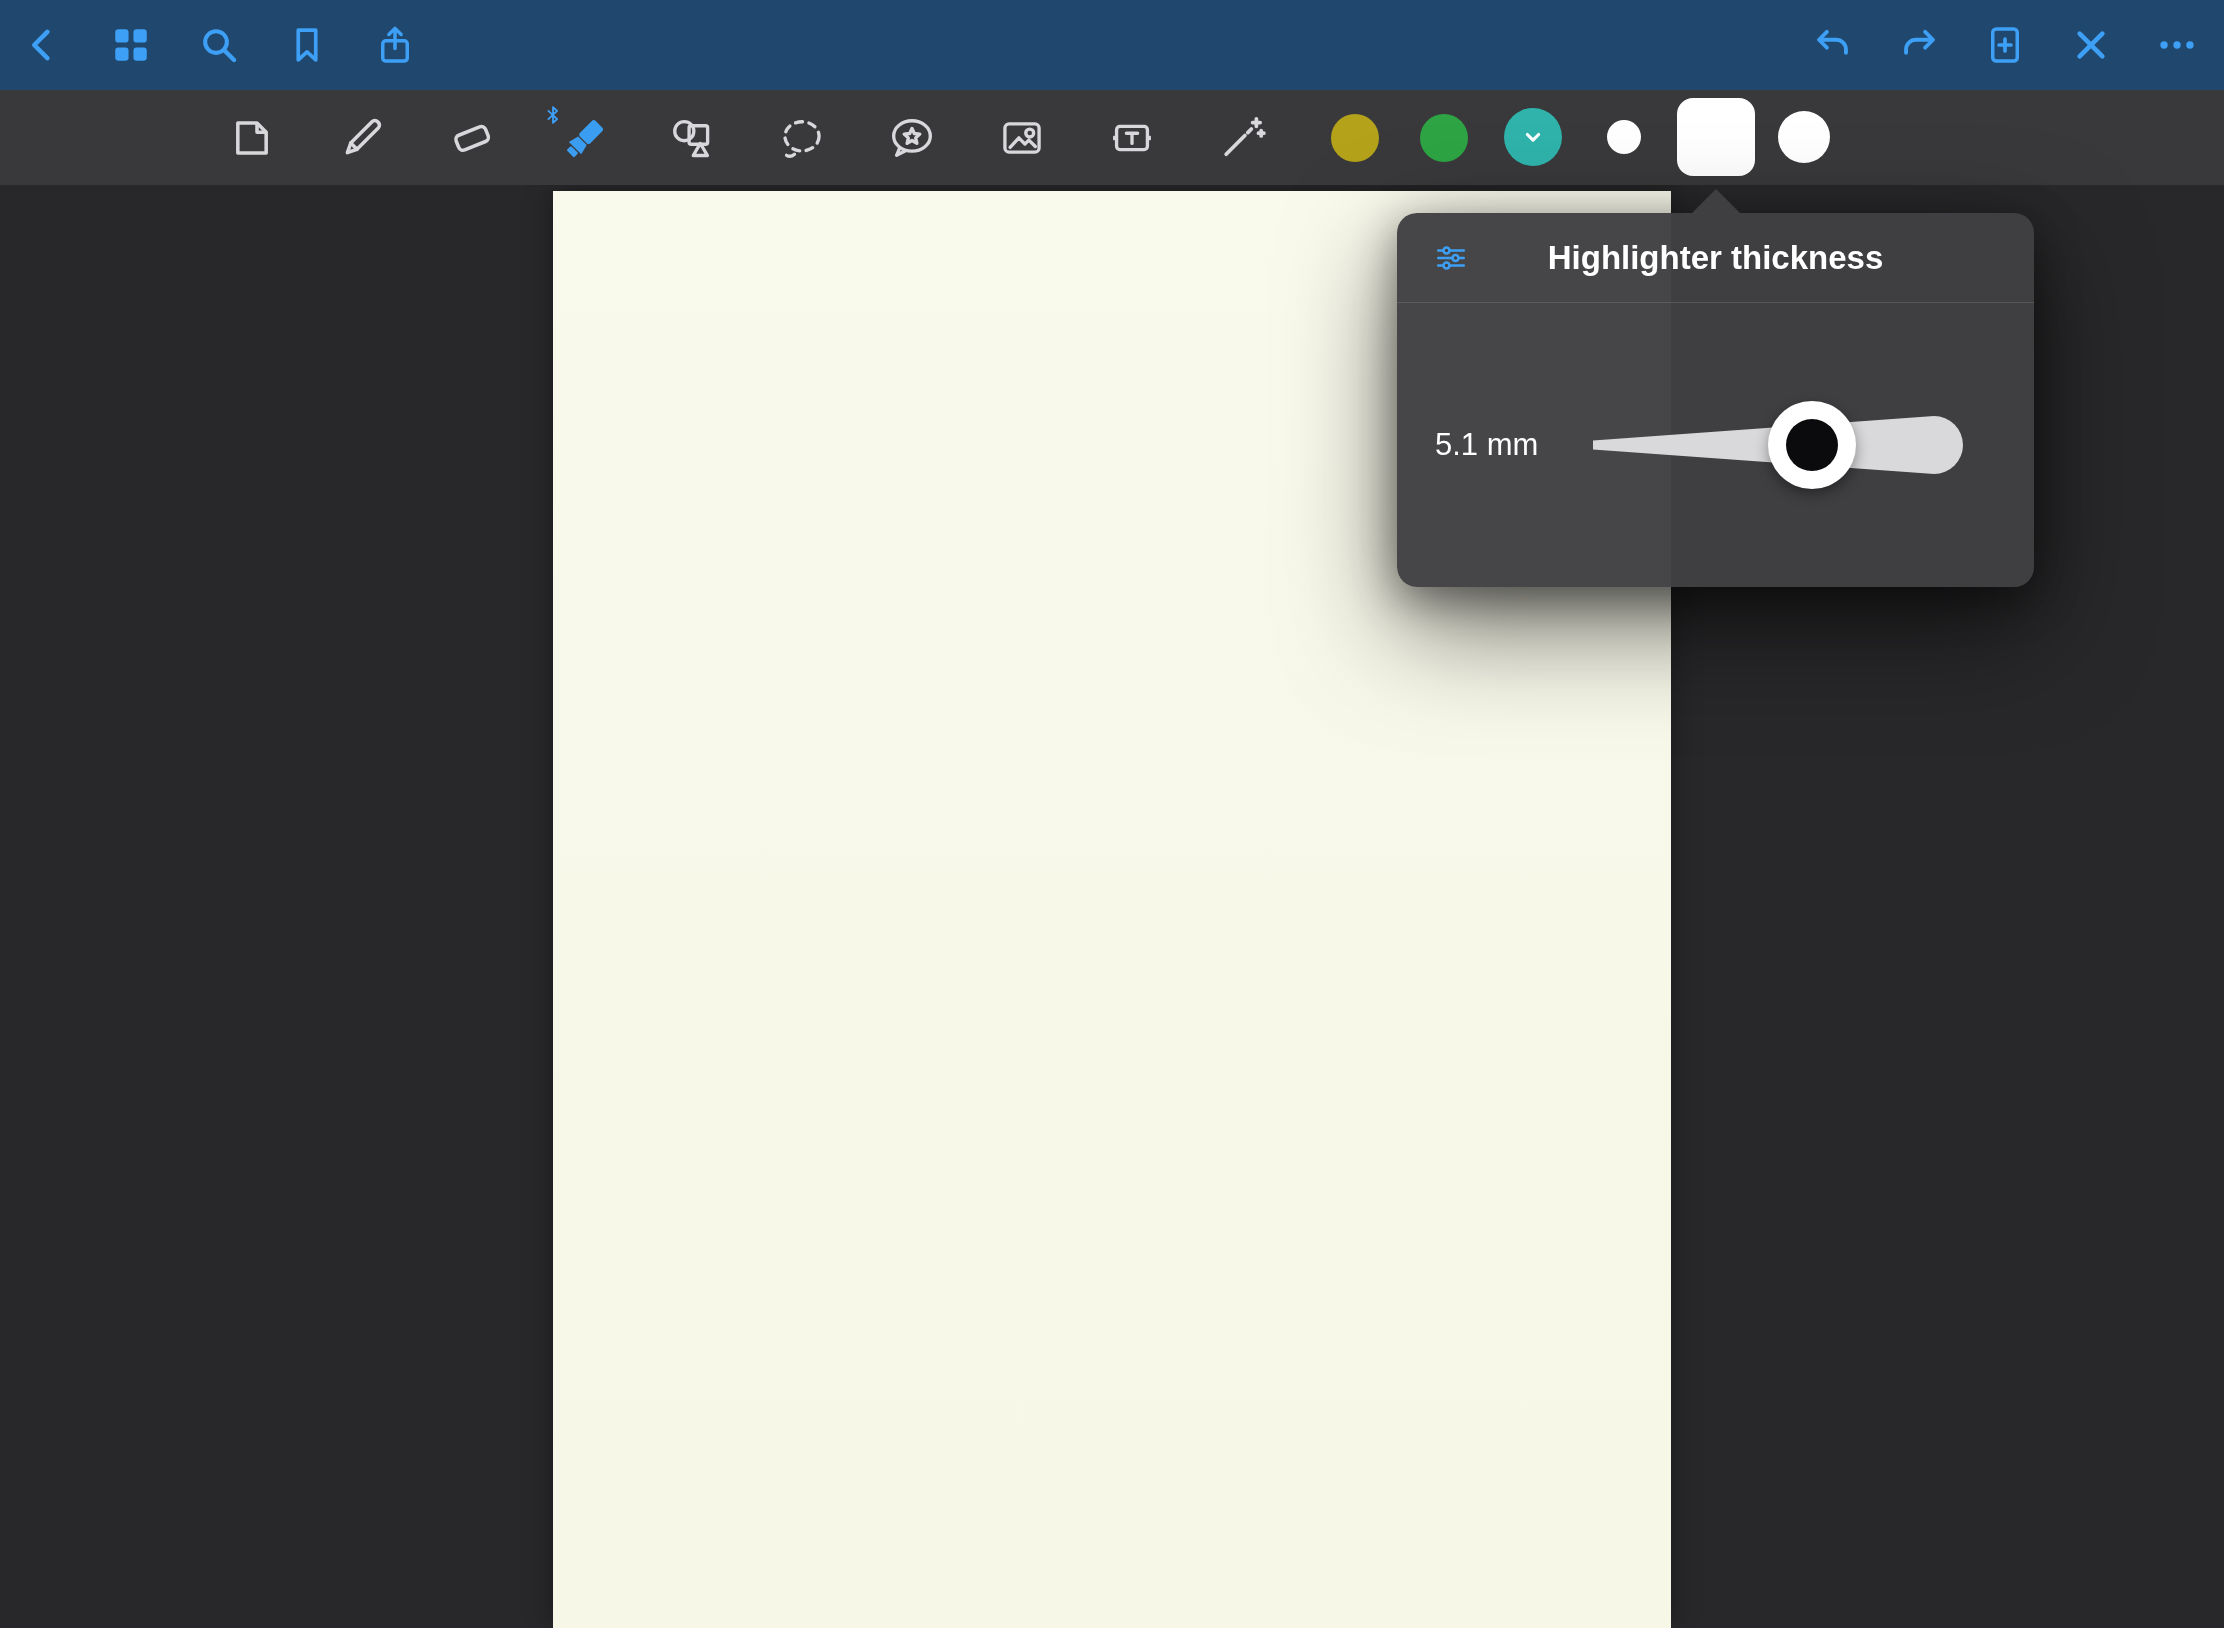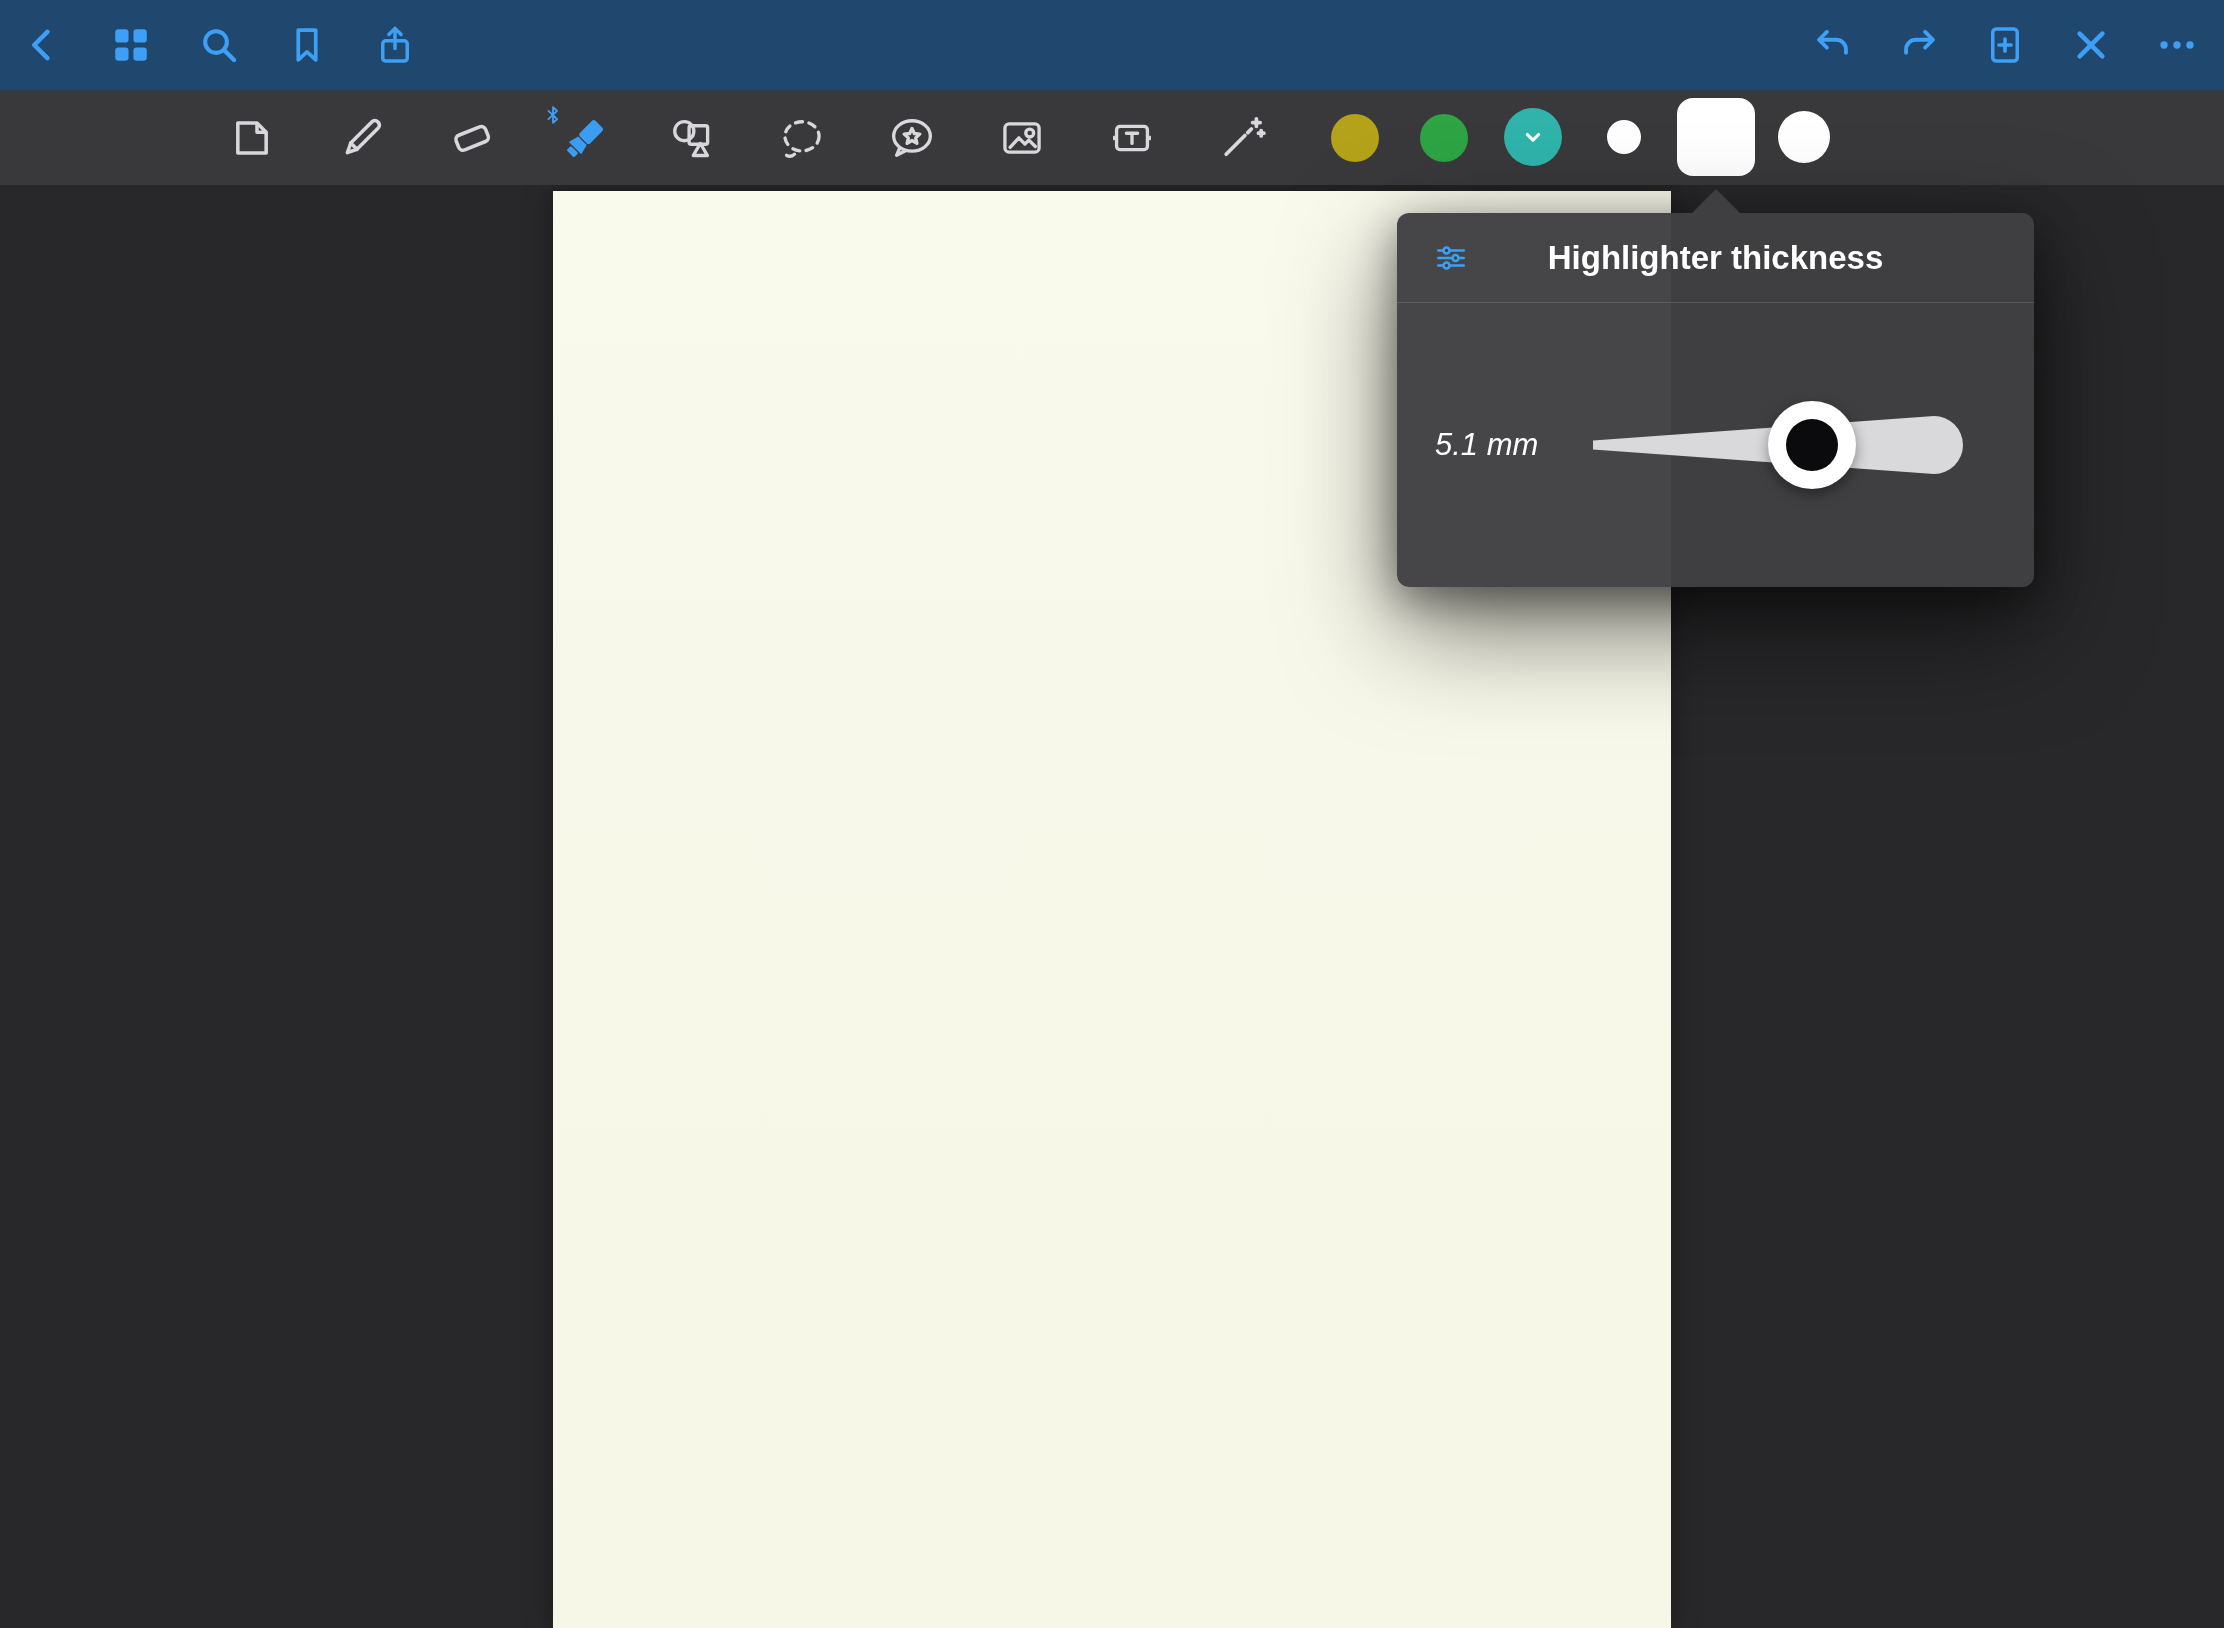--- a/index.html
+++ b/index.html
@@ -36,31 +36,31 @@
   .dot{border-radius:50%;display:block;}
   .sw-yellow{left:1331px;top:24px;} .sw-yellow .dot{width:48px;height:48px;}
   .sw-green{left:1420px;top:24px;}  .sw-green .dot{width:48px;height:48px;}
   .sw-teal{left:1504px;top:18px;}   .sw-teal .dot{width:58px;height:58px;display:flex;align-items:center;justify-content:center;}
   .sw-teal svg{width:30px;height:30px;}
   .sw-small{left:1607px;top:30px;}  .sw-small .dot{width:34px;height:34px;background:#fff;}
   .sw-med{left:1677px;top:8px;width:78px;height:78px;background:#ffffff;border-radius:16px;}
   .sw-large{left:1778px;top:21px;}  .sw-large .dot{width:52px;height:52px;background:#fff;}
   
   .popup{position:absolute;left:1397px;top:213px;width:637px;height:374px;
-         background:rgba(64,64,67,0.97);border-radius:12px;z-index:40;
+         background:rgba(64,64,67,0.97);border-radius:20px;z-index:40;
          box-shadow:0 40px 110px rgba(0,0,0,.55),0 12px 44px rgba(0,0,0,.42);}
   .popup-arrow{position:absolute;top:-24px;left:294px;width:0;height:0;
                border-left:25px solid transparent;border-right:25px solid transparent;
                border-bottom:25px solid rgba(64,64,67,0.97);}
   .popup-header{position:relative;height:89px;display:flex;align-items:center;justify-content:center;
                 border-bottom:1px solid rgba(255,255,255,.13);}
   .hdr-icon{position:absolute;left:36px;width:36px;height:36px;display:flex;align-items:center;}
   .hdr-icon svg{width:36px;height:36px;}
   .popup-title{color:#ffffff;font-size:33px;font-weight:600;}
-  .popup-body{height:284px;display:flex;align-items:center;padding-left:38px;box-sizing:border-box;font-style:italic;}
+  .popup-body{height:284px;display:flex;align-items:center;padding-left:38px;box-sizing:border-box;}
   .value-label{color:#ffffff;font-size:31px;width:146px;flex:none;}
   .slider{position:relative;width:376px;height:96px;margin-left:12px;flex:none;}
   .slider svg{position:absolute;left:0;top:13px;width:376px;height:70px;}
   .thumb{position:absolute;left:175px;top:4px;width:88px;height:88px;border-radius:50%;
          background:#ffffff;box-shadow:0 5px 14px rgba(0,0,0,.38);
          display:flex;align-items:center;justify-content:center;cursor:pointer;}
   .thumb-inner{width:52px;height:52px;border-radius:50%;background:#0b0b0d;}
 </style>
 </head>
 <body>

